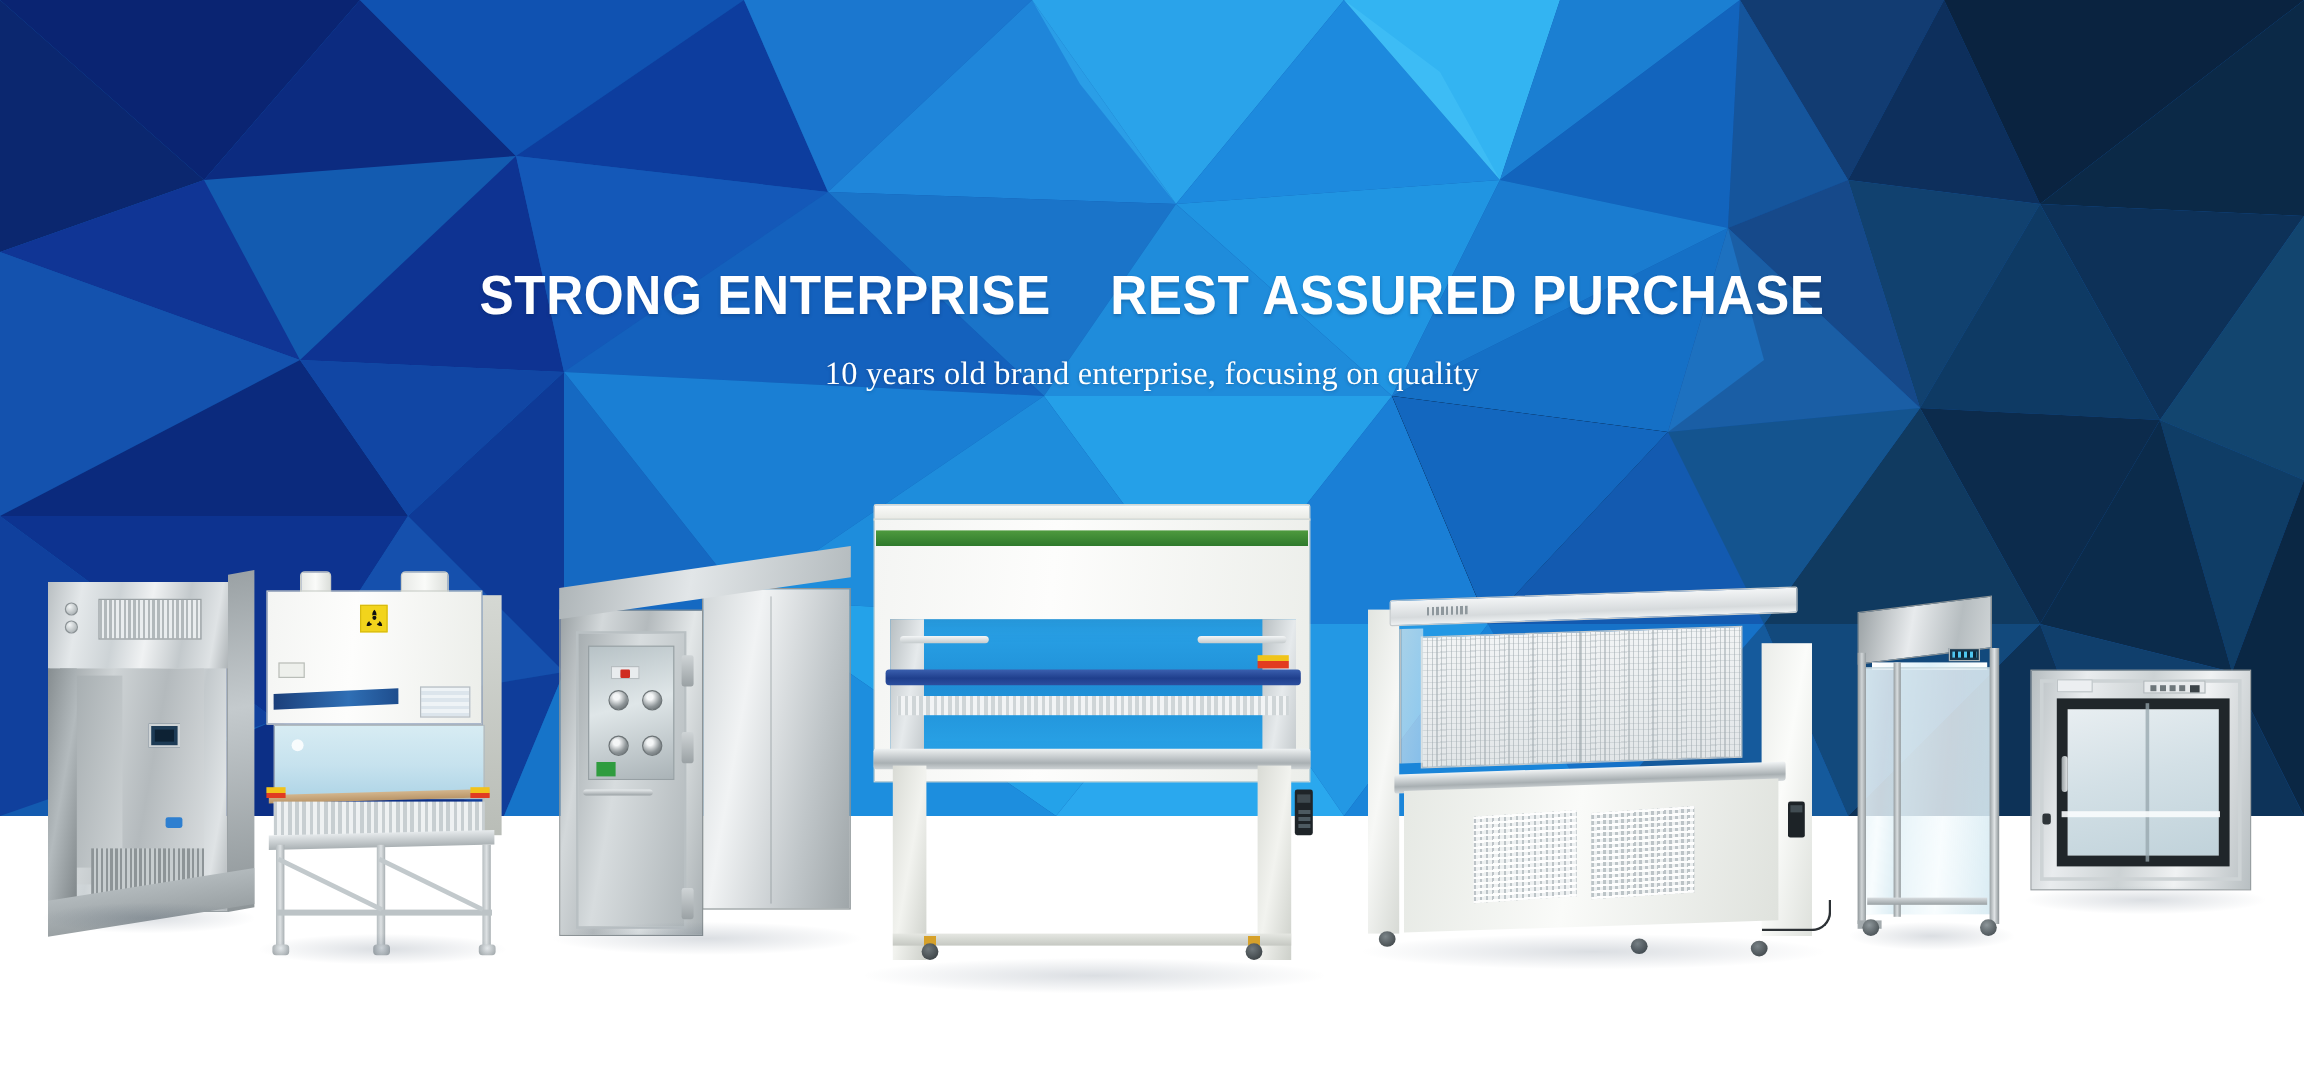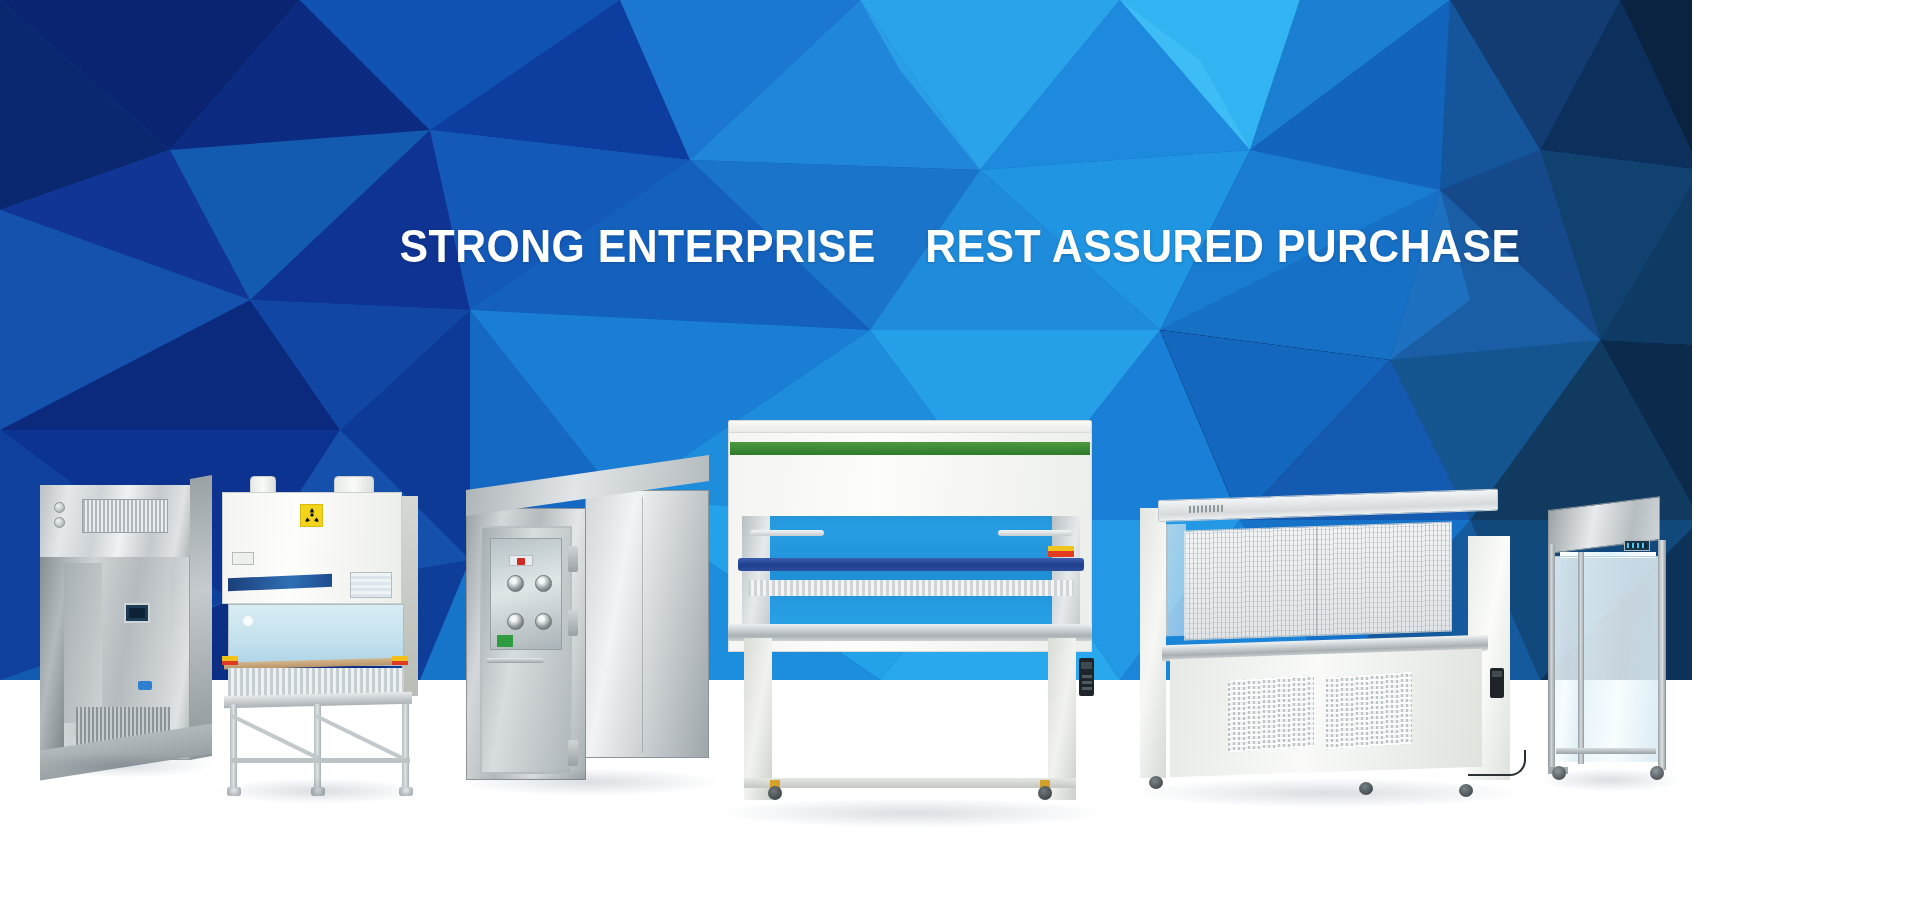--- a/index.html
+++ b/index.html
@@ -3,21 +3,21 @@
 <meta charset="utf-8">
 <title>Cleanroom Equipment Banner</title>
 <style>
   * { margin:0; padding:0; box-sizing:border-box; }
   html,body{
     width:1920px; height:900px; overflow:hidden;
     font-family:"Liberation Sans", sans-serif;
     background:#ffffff;
   }
   #banner{
-    position:relative; width:1692px; height:900px; overflow:hidden;
+    position:relative; width:1920px; height:900px; overflow:hidden;
     background:#ffffff;
   }
   
   #poly-bg{
     position:absolute; left:0; top:0; width:1920px; height:680px;
     display:block;
   }
   #ground{
     position:absolute; left:0; top:680px; width:1920px; height:220px;
     background:#ffffff;
@@ -422,20 +422,21 @@
       <polygon points="1440,190 1470,300 1390,360" fill="#1f74c4" opacity="0.85"></polygon>
       <polygon points="1120,0 1200,60 1250,150" fill="#45c2f7" opacity="0.55"></polygon>
       <polygon points="860,0 900,70 980,170" fill="#36b6f3" opacity="0.5"></polygon>
     </g>
   </svg>
 
   <div id="ground"></div>
 
   <div id="copy">
     <div id="headline">STRONG ENTERPRISE    REST ASSURED PURCHASE</div>
+    <div id="subhead">10 years old brand enterprise, focusing on quality</div>
   </div>
 
   <div id="products">
 
     <div class="floor-shadow" style="left:34px;  top:752px; width:180px; height:26px;"></div>
     <div class="floor-shadow" style="left:214px; top:778px; width:210px; height:26px;"></div>
     <div class="floor-shadow" style="left:458px; top:768px; width:262px; height:28px;"></div>
     <div class="floor-shadow" style="left:716px; top:798px; width:392px; height:30px;"></div>
     <div class="floor-shadow" style="left:1132px;top:778px; width:392px; height:30px;"></div>
     <div class="floor-shadow" style="left:1540px;top:768px; width:140px; height:24px;"></div>

